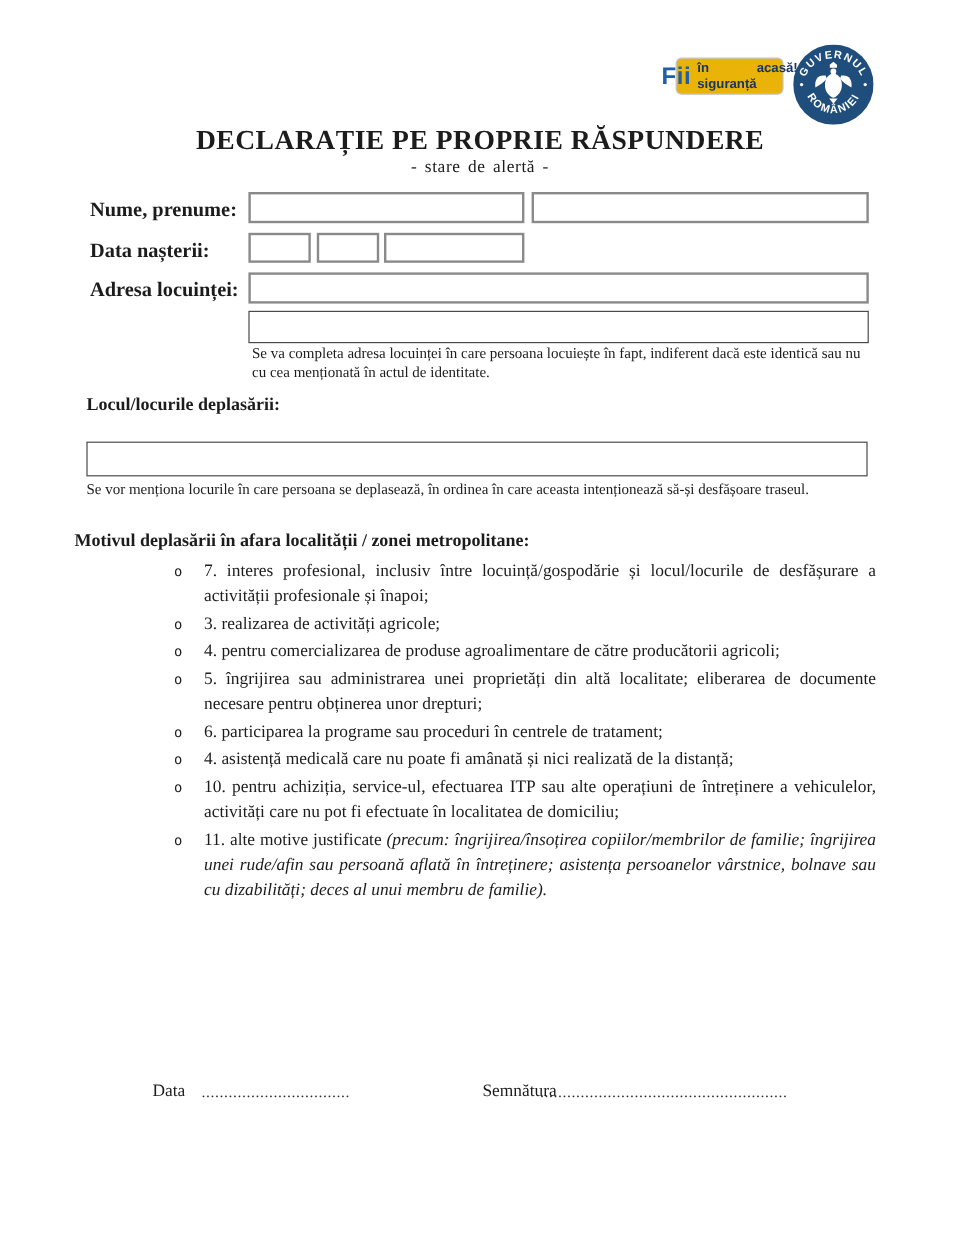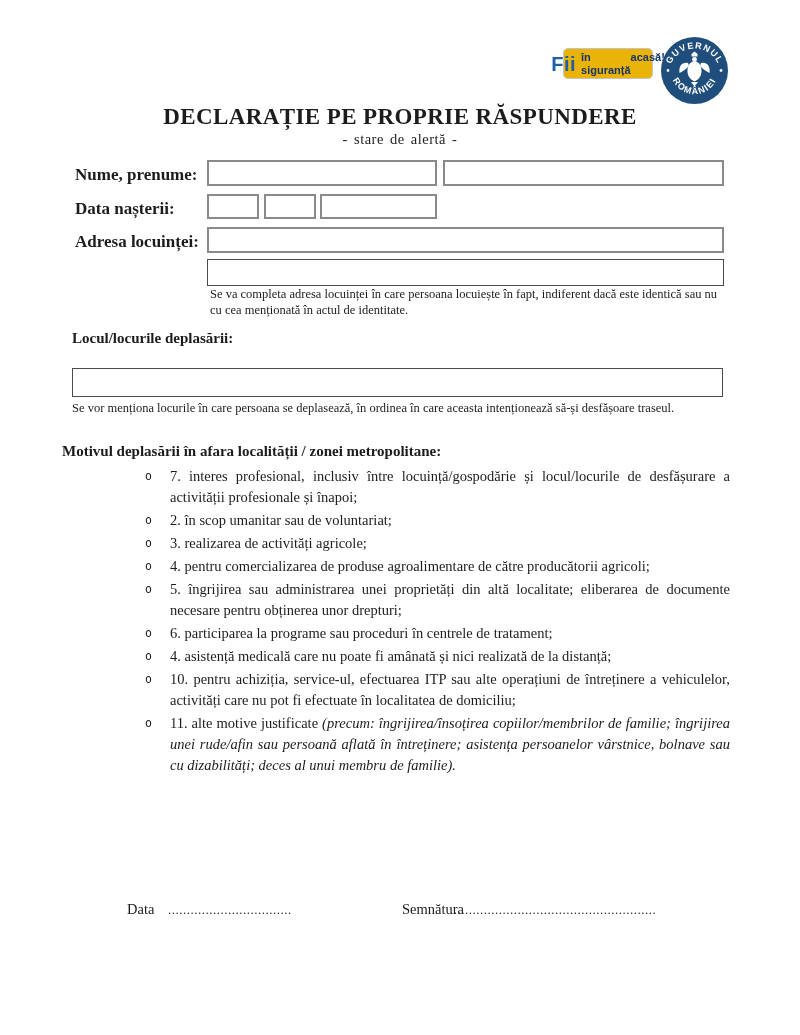--- a/index.html
+++ b/index.html
@@ -144,21 +144,20 @@
   <div class="fbox thin" style="left:207px; top:259px; width:517px; height:27px;"></div>
   <div class="note" style="left:210px; top:287px; width:516px;">Se va completa adresa locuinței în care persoana locuiește în fapt, indiferent dacă este identică sau nu cu cea menționată în actul de identitate.</div>
 
   <div class="section-heading" style="left:72px; top:330px;">Locul/locurile deplasării:</div>
   <div class="fbox thin" style="left:72px; top:368px; width:651px; height:29px;"></div>
   <div class="note" style="left:72px; top:401px; width:651px;">Se vor menționa locurile în care persoana se deplasează, în ordinea în care aceasta intenționează să-și desfășoare traseul.</div>
 
   <div class="section-heading" style="left:62px; top:443px;">Motivul deplasării în afara localității / zonei metropolitane:</div>
   <ul class="reasons-list">
     <li><span>7. interes profesional, inclusiv între locuință/gospodărie și locul/locurile de desfășurare a activității profesionale și înapoi;</span><i></i></li>
-    <li><span>2. în scop umanitar sau de voluntariat;</span><i></i></li>
     <li><span>3. realizarea de activități agricole;</span><i></i></li>
     <li><span>4. pentru comercializarea de produse agroalimentare de către producătorii agricoli;</span><i></i></li>
     <li><span>5. îngrijirea sau administrarea unei proprietăți din altă localitate; eliberarea de documente necesare pentru obținerea unor drepturi;</span><i></i></li>
     <li><span>6. participarea la programe sau proceduri în centrele de tratament;</span><i></i></li>
     <li><span>4. asistență medicală care nu poate fi amânată și nici realizată de la distanță;</span><i></i></li>
     <li><span>10. pentru achiziția, service-ul, efectuarea ITP sau alte operațiuni de întreținere a vehiculelor, activități care nu pot fi efectuate în localitatea de domiciliu;</span><i></i></li>
     <li><span>11. alte motive justificate </span><i>(precum: îngrijirea/însoțirea copiilor/membrilor de familie; îngrijirea unei rude/afin sau persoană aflată în întreținere; asistența persoanelor vârstnice, bolnave sau cu dizabilități; deces al unui membru de familie).</i></li>
   </ul>
 
   <div class="footer-label" style="left:127px; top:901px;">Data</div>

